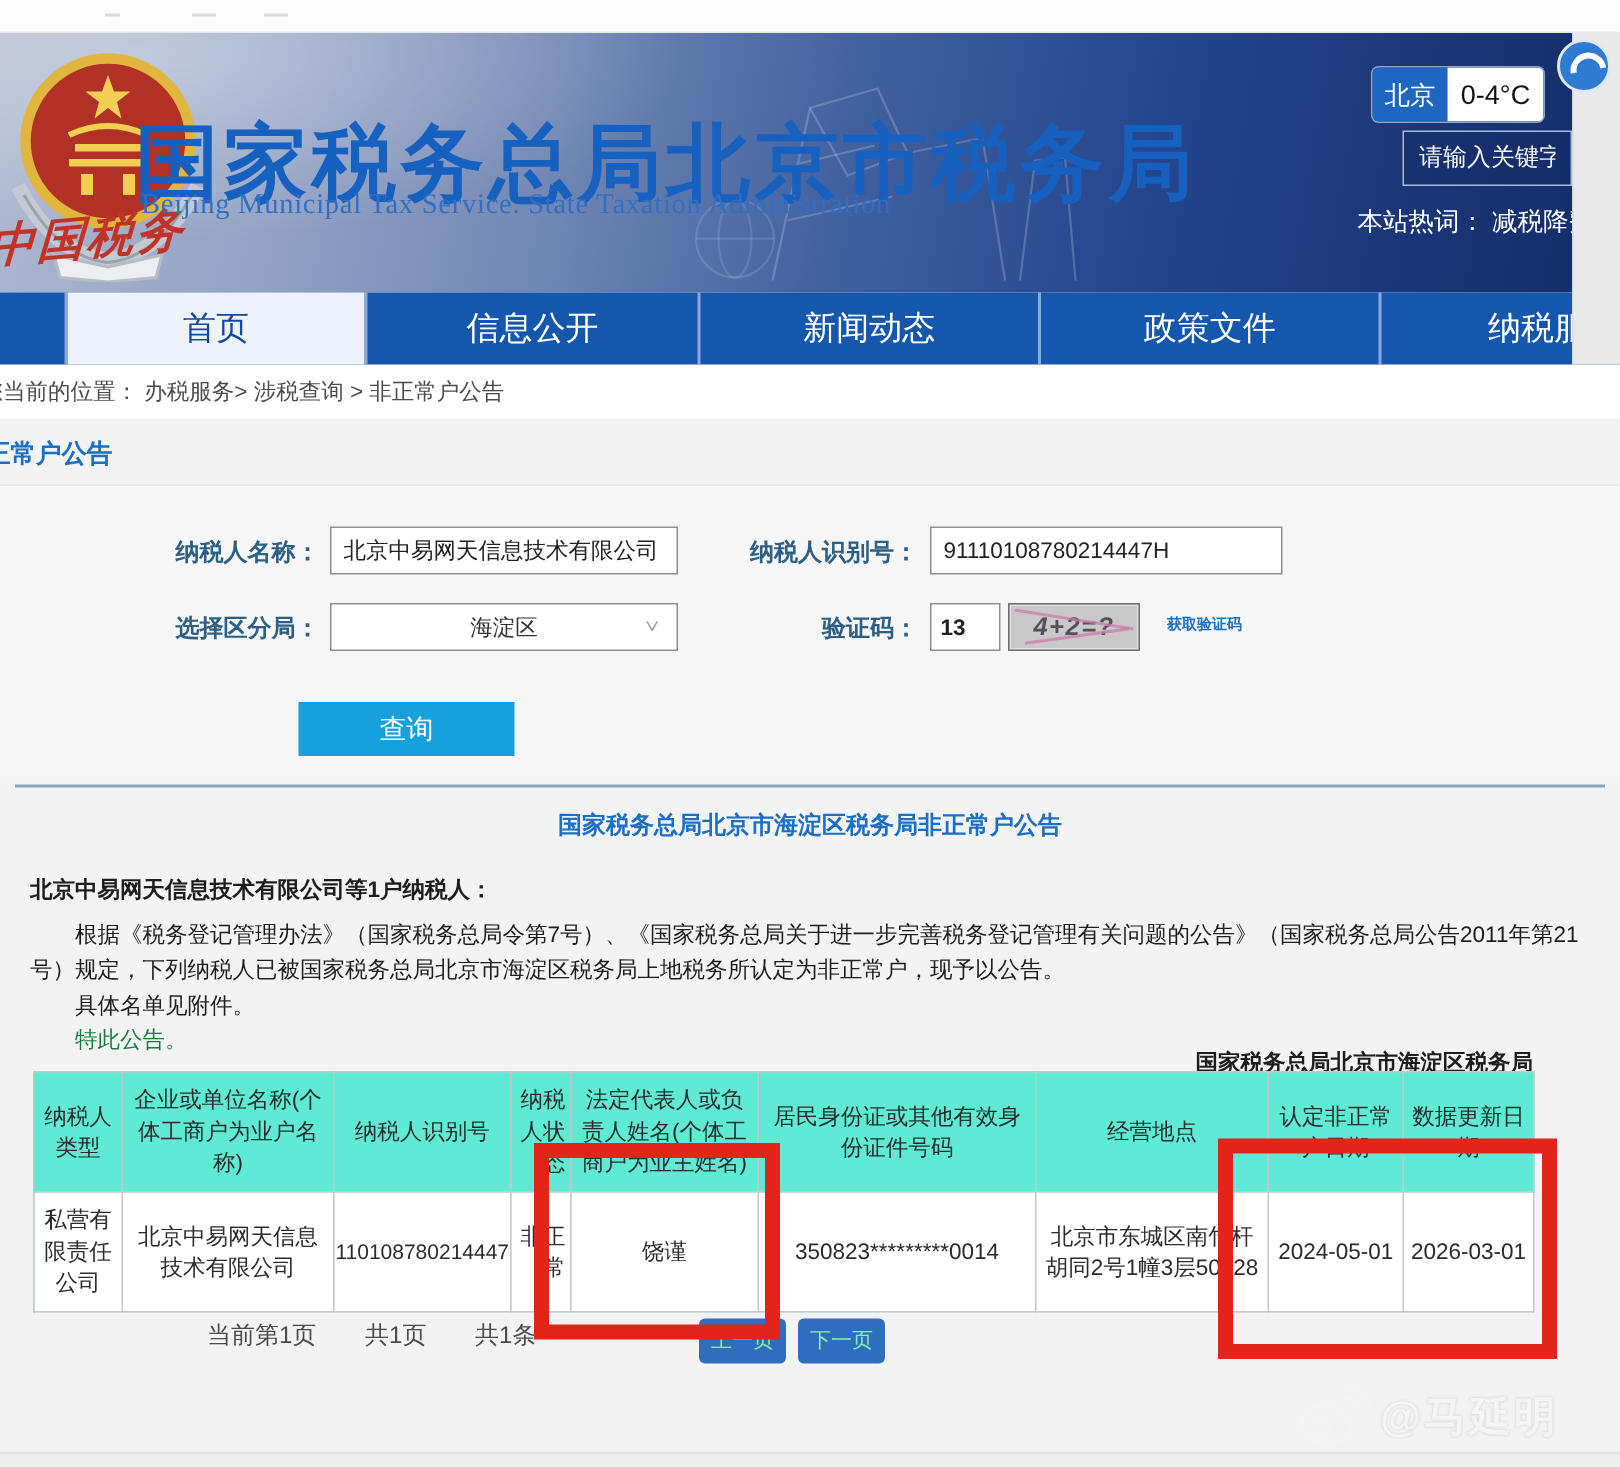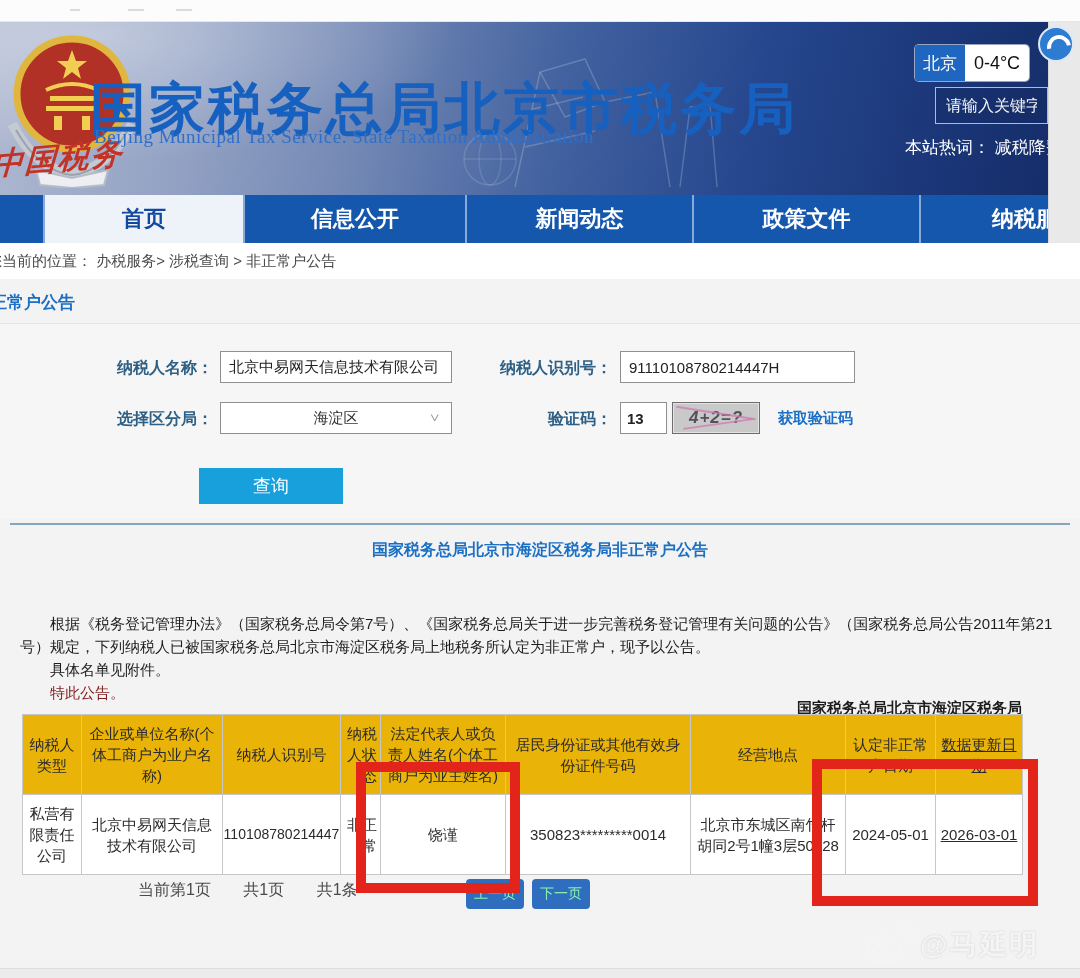--- a/index.html
+++ b/index.html
@@ -31,21 +31,21 @@
   .hot-words { position:absolute; left:905px; top:114px; width:143px; overflow:hidden; white-space:nowrap; color:#ffffff; font-size:17px; }
   .right-strip { position:absolute; left:1048px; top:22px; width:32px; height:221px; background:#e9e9e9; border-left:1px solid #d8d8d8; z-index:3; }
   .share-bubble { position:absolute; left:1038px; top:26px; width:36px; height:36px; border-radius:50%; background:#2e7cd1;
     border:2px solid #dce8f6; z-index:4; overflow:hidden; }
   .share-bubble::after { content:""; position:absolute; left:7px; top:7px; width:16px; height:16px; border-radius:50%;
     border:4px solid #fff; border-right-color:transparent; border-bottom-color:transparent; transform:rotate(35deg); }
 
   
   .nav { position:absolute; left:0; top:195px; width:1080px; height:48px; background:#1457ad; z-index:2; }
   .nav-tab { position:absolute; top:0; height:48px; display:flex; align-items:center; justify-content:center;
-    font-size:22px; font-weight:bold; color:#ffffff; cursor:pointer; }
+    font-size:22px; font-weight:normal; color:#ffffff; cursor:pointer; }
   .nav-tab.active { background:#eef3fa; color:#12489e; }
   .nav-div { position:absolute; top:0; width:2px; height:48px; background:#9db9e0; opacity:.85; }
 
   
   .breadcrumb-bar { position:absolute; left:0; top:243px; width:1080px; height:36px; background:#ffffff; overflow:hidden; }
   .breadcrumb-bar span { position:absolute; left:-13px; top:9px; font-size:15px; color:#4a4a4a; white-space:nowrap; }
 
   
   .section-title { position:absolute; left:-27px; top:291px; font-size:17px; font-weight:bold; color:#1b6fc4; white-space:nowrap; }
   .form-panel { position:absolute; left:0; top:323px; width:1080px; height:196px; background:#f6f6f6; border-top:1px solid #e7e7e7; }
@@ -55,48 +55,48 @@
   .txt-input { position:absolute; height:32px; background:#fff; border:1px solid #8f8f8f; font-size:15px; color:#222; padding:0 8px; outline:none; }
   .select-box { position:absolute; left:220px; top:402px; width:232px; height:32px; background:#fff; border:1px solid #8f8f8f;
     display:flex; align-items:center; justify-content:center; font-size:15px; color:#333; cursor:pointer; }
   .select-box .chev { position:absolute; right:10px; top:5px; color:#999; font-size:15px; transform:scaleY(.75); }
   .captcha-img { position:absolute; left:672px; top:402px; width:88px; height:32px; background:#c9c9c9; border:1px solid #6e6e6e;
     box-shadow:inset 0 0 0 1px #e2e2e2; display:flex; align-items:center; justify-content:center;
     font-size:17px; font-style:italic; font-weight:bold; color:#55505c; letter-spacing:1px; overflow:hidden; }
   .captcha-img .noise1,.captcha-img .noise2 { position:absolute; height:2px; background:rgba(205,120,175,.75); }
   .captcha-img .noise1 { width:80px; left:3px; top:9px; transform:rotate(9deg); }
   .captcha-img .noise2 { width:70px; left:10px; top:20px; transform:rotate(-8deg); }
-  .get-captcha { position:absolute; left:778px; top:409px; font-size:15px; font-weight:bold; color:#1b6fc4; cursor:pointer; white-space:nowrap; }
+  .get-captcha { position:absolute; left:778px; top:409px; font-size:10px; font-weight:bold; color:#1b6fc4; cursor:pointer; white-space:nowrap; }
   .query-btn { position:absolute; left:199px; top:468px; width:144px; height:36px; background:#18a0dc; color:#fff;
     font-size:18px; border:none; cursor:pointer; }
 
   
   .divider { position:absolute; left:10px; top:523px; width:1060px; height:2px; background:#84a7be; }
   .ann-title { position:absolute; left:0; top:540px; width:1080px; text-align:center; font-size:16px; font-weight:bold; color:#1b6fc4; }
   .ann-intro { position:absolute; left:20px; top:584px; font-size:15px; font-weight:bold; color:#1d1d1d; }
   .ann-body { position:absolute; left:20px; top:612px; width:1042px; font-size:15px; color:#1d1d1d; line-height:23px; text-indent:2em; }
   .ann-line2 { position:absolute; left:20px; top:661px; font-size:15px; color:#1d1d1d; text-indent:2em; width:400px; }
-  .ann-line3 { position:absolute; left:20px; top:684px; font-size:15px; color:#7f1d1d; text-indent:2em; width:400px; }
+  .ann-line3 { position:absolute; left:20px; top:684px; font-size:15px; color:#15803d; text-indent:2em; width:400px; }
   .ann-signature { position:absolute; right:58px; top:699px; font-size:15px; font-weight:bold; color:#1d1d1d; }
 
   
-  .result-table { position:absolute; left:22px; top:714px; width:1000px; border-collapse:collapse; table-layout:fixed; background:#eab308; }
+  .result-table { position:absolute; left:22px; top:714px; width:1000px; border-collapse:collapse; table-layout:fixed; background:#5eead4; }
   .result-table th, .result-table td { border:1px solid #c7c7c7; font-weight:normal; font-size:15px; color:#2b2b2b;
     text-align:center; vertical-align:middle; padding:2px 3px; line-height:21px; word-break:break-all; }
   .result-table thead tr { height:80px; }
   .result-table tbody tr { height:80px; background:#ffffff; }
   .result-table th:nth-child(1), .result-table td:nth-child(1) { width:59px; }
   .result-table th:nth-child(2), .result-table td:nth-child(2) { width:141px; }
   .result-table th:nth-child(3), .result-table td:nth-child(3) { width:118px; }
   .result-table th:nth-child(4), .result-table td:nth-child(4) { width:40px;text-align:right; }
   .result-table th:nth-child(5), .result-table td:nth-child(5) { width:125px; }
   .result-table th:nth-child(6), .result-table td:nth-child(6) { width:185px; }
   .result-table th:nth-child(7), .result-table td:nth-child(7) { width:155px; }
   .result-table th:nth-child(8), .result-table td:nth-child(8) { width:90px; }
-  .result-table th:nth-child(9), .result-table td:nth-child(9) { width:87px;text-decoration:underline; }
+  .result-table th:nth-child(9), .result-table td:nth-child(9) { width:87px; }
   .result-table td:nth-child(3) { font-size:14px; white-space:nowrap; padding:2px 0; }
   .result-table td:nth-child(6), .result-table td:nth-child(8), .result-table td:nth-child(9) { white-space:nowrap; font-size:15px; }
 
   
   .page-info { position:absolute; left:138px; top:880px; font-size:16px; color:#4a4a4a; }
   .page-info span { margin-right:28px;text-align:center; }
   .pg-btn { position:absolute; top:879px; width:58px; height:30px; background:#2f6ebf; color:#86efac; border:none; border-radius:4px;
     font-size:14px; cursor:pointer; }
   .pg-prev { left:466px; }
   .pg-next { left:532px; }
@@ -207,20 +207,21 @@
     <span>4+2=?</span>
     <span class="noise1"></span>
     <span class="noise2"></span>
   </div>
   <div class="get-captcha">获取验证码</div>
 
   <button class="query-btn">查询</button>
 
   <div class="divider"></div>
   <div class="ann-title">国家税务总局北京市海淀区税务局非正常户公告</div>
+  <div class="ann-intro">北京中易网天信息技术有限公司等1户纳税人：</div>
   <div class="ann-body">根据《税务登记管理办法》（国家税务总局令第7号）、《国家税务总局关于进一步完善税务登记管理有关问题的公告》（国家税务总局公告2011年第21号）规定，下列纳税人已被国家税务总局北京市海淀区税务局上地税务所认定为非正常户，现予以公告。</div>
   <div class="ann-line2">具体名单见附件。</div>
   <div class="ann-line3">特此公告。</div>
   <div class="ann-signature">国家税务总局北京市海淀区税务局</div>
 
   <table class="result-table">
     <thead>
         <tr>
           <th>纳税人类型</th>
           <th>企业或单位名称(个体工商户为业户名称)</th>

